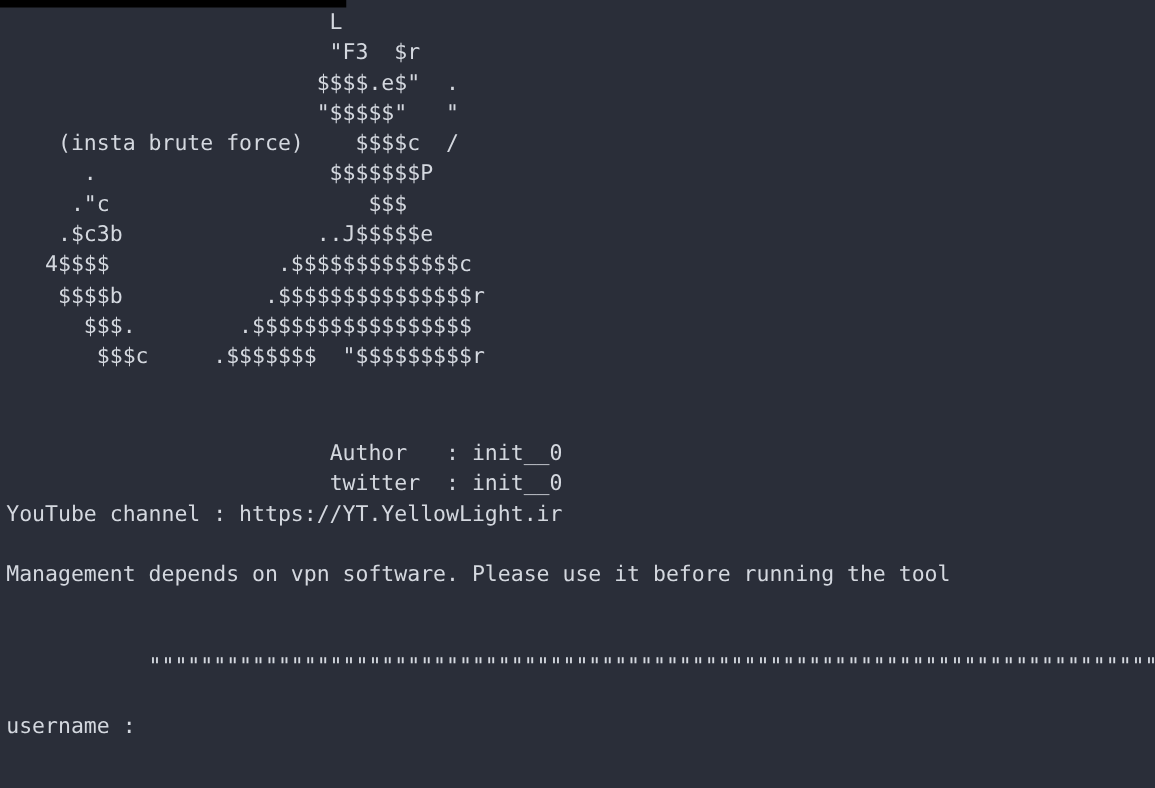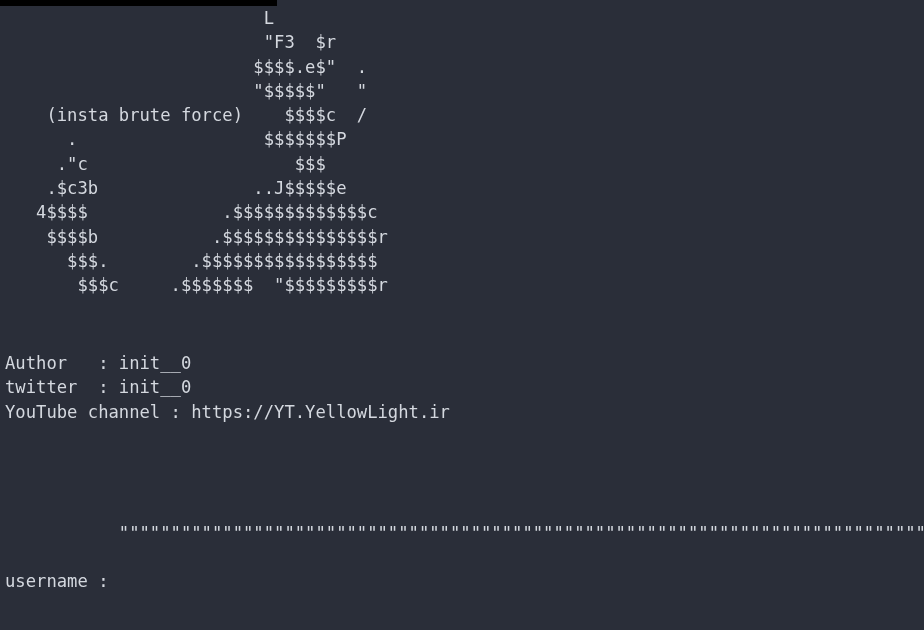--- a/index.html
+++ b/index.html
@@ -53,20 +53,21 @@
   }
   #banner-art {
     position: absolute;
     top: 0px;
     left: 5px;
   }
   #credits-block {
     position: absolute;
     top: 345px;
     left: 5px;
+    text-align: right;
   }
   #notice-line {
     position: absolute;
     top: 442px;
     left: 5px;
   }
   #divider-line {
     position: absolute;
     top: 515px;
     left: 5px;
@@ -105,20 +106,21 @@
     .$c3b               ..J$$$$$e
    4$$$$             .$$$$$$$$$$$$$c
     $$$$b           .$$$$$$$$$$$$$$$r
       $$$.        .$$$$$$$$$$$$$$$$$
        $$$c     .$$$$$$$  "$$$$$$$$$r</pre>
 
     <pre id="credits-block" class="term-text">Author   : init__0
 twitter  : init__0
 YouTube channel : https://YT.YellowLight.ir</pre>
 
+    <pre id="notice-line" class="term-text">Management depends on vpn software. Please use it before running the tool</pre>
 
     <pre id="divider-line" class="term-text">           """""""""""""""""""""""""""""""""""""""""""""""""""""""""""""""""""""""""""""""</pre>
 
     <div id="prompt-line">
       <pre class="term-text">username :</pre>
       <pre class="term-text" placeholder=""></pre>
       <span id="prompt-caret"></span>
     </div>
 
   </div>

